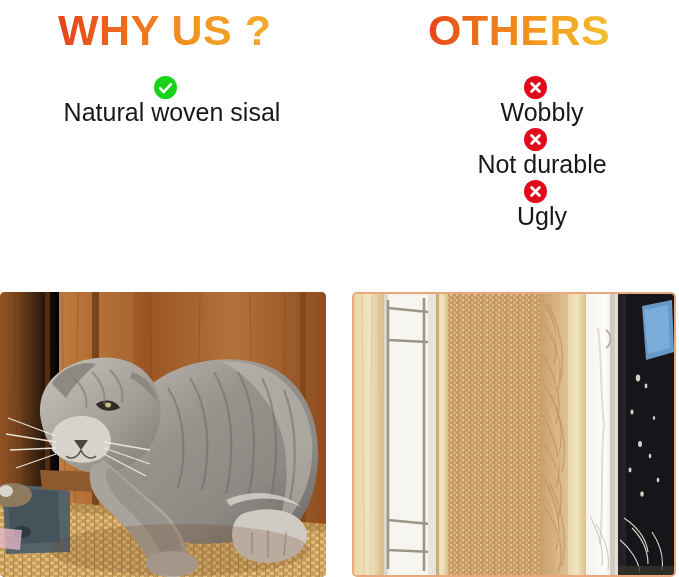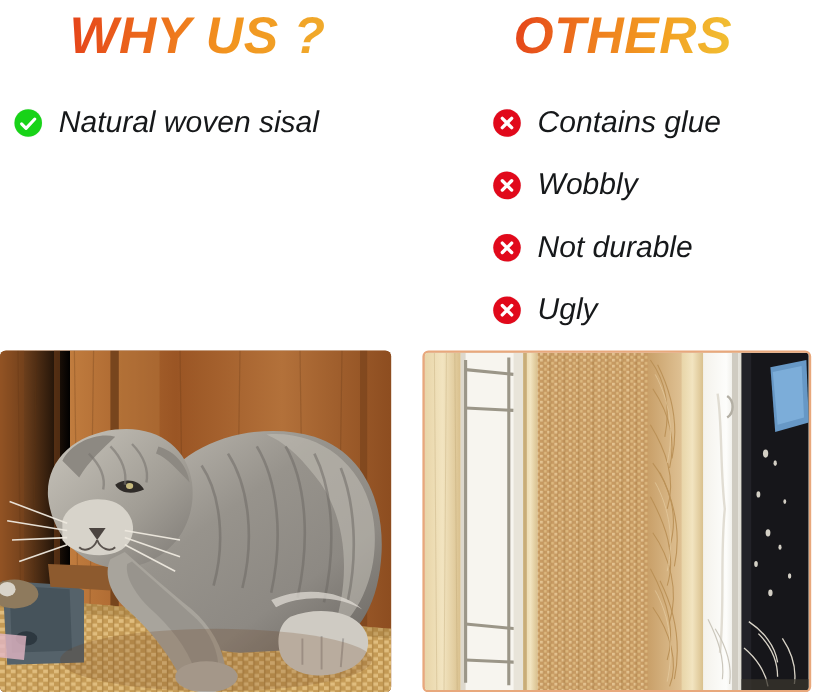--- a/index.html
+++ b/index.html
@@ -14,21 +14,20 @@
     font-family: "Liberation Sans", sans-serif;
     overflow: hidden;
     position: relative;
   }
 
   .infographic {
     position: relative;
     width: 679px;
     height: 577px;
     background: #ffffff;
-    font-style: italic;
   }
 
   
   .headings {
     position: absolute;
     left: 0;
     top: 0;
     width: 679px;
     height: 62px;
   }
@@ -59,20 +58,21 @@
     position: absolute;
     top: 76px;
   }
   .list-left  { left: 12px;  width: 320px; }
   .list-right { left: 411px; width: 262px; }
 
   .list-item {
     display: flex;
     align-items: center;
     height: 52px;
+    flex-direction: column;
   }
   .item-icon {
     flex: 0 0 auto;
     width: 23px;
     height: 23px;
     border-radius: 50%;
     position: relative;
     margin-right: 14px;
     box-shadow: 0 0 0 0.5px rgba(0,0,0,0.03);
   }
@@ -141,28 +141,20 @@
       <span class="item-label">Natural woven sisal</span>
     </div>
 
 
 
 
   </div>
 
   <div class="list list-right">
 
-    <div class="list-item">
-      <span class="item-icon icon-cross">
-        <svg viewBox="0 0 23 23" aria-hidden="true">
-          <path d="M7.6 7.6 L15.4 15.4 M15.4 7.6 L7.6 15.4" fill="none" stroke="#ffffff" stroke-width="2.8" stroke-linecap="round"></path>
-        </svg>
-      </span>
-      <span class="item-label">Contains glue</span>
-    </div>
 
     <div class="list-item">
       <span class="item-icon icon-cross">
         <svg viewBox="0 0 23 23" aria-hidden="true">
           <path d="M7.6 7.6 L15.4 15.4 M15.4 7.6 L7.6 15.4" fill="none" stroke="#ffffff" stroke-width="2.8" stroke-linecap="round"></path>
         </svg>
       </span>
       <span class="item-label">Wobbly</span>
     </div>
 

